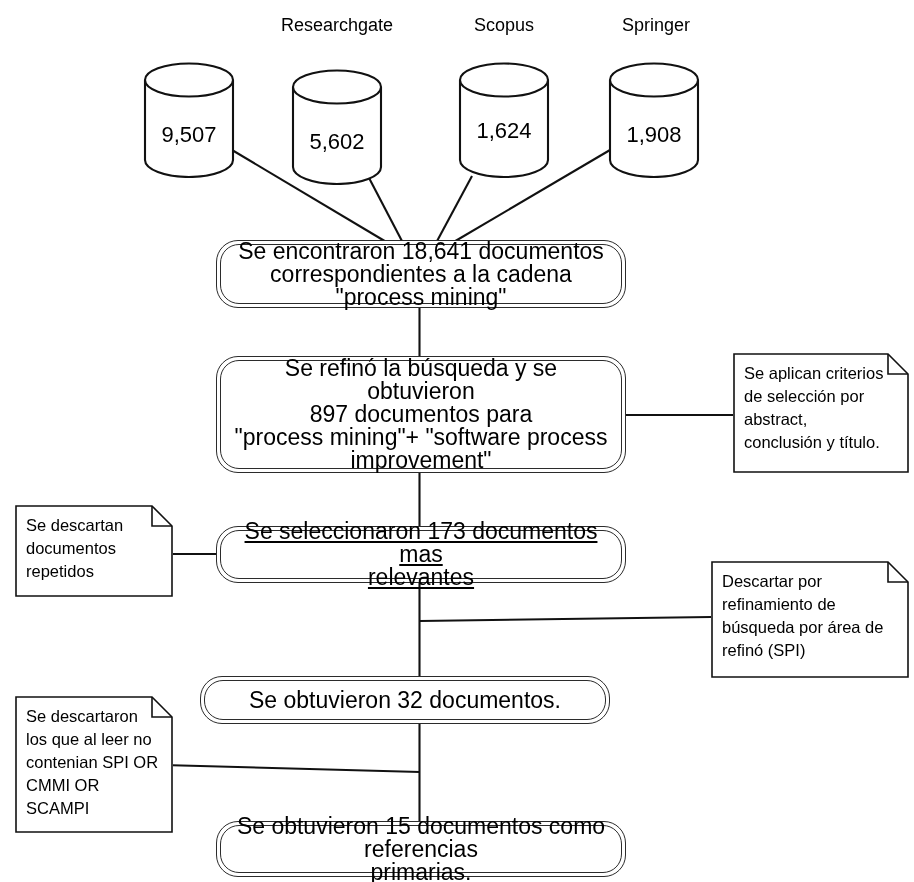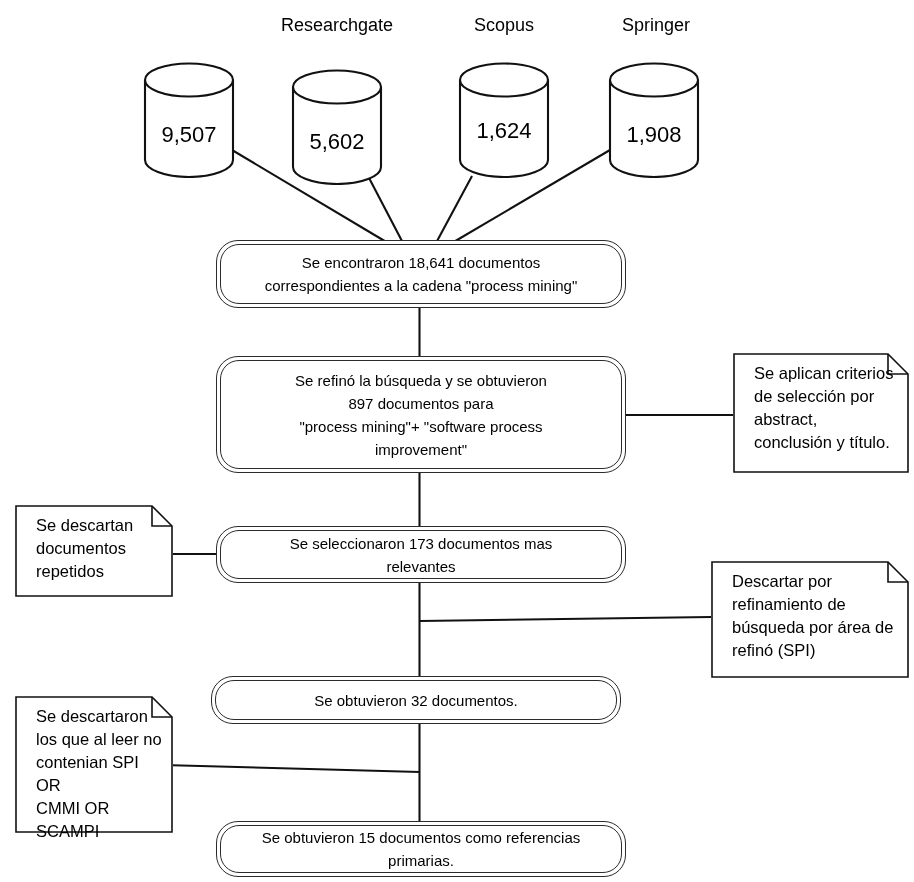--- a/index.html
+++ b/index.html
@@ -67,34 +67,33 @@
     left: 3px;
     top: 3px;
     right: 3px;
     bottom: 3px;
     border: 1.3px solid #2b2b2b;
     border-radius: 19px;
     pointer-events: none;
   }
   .proc .proc-text {
     position: relative;
-    font-size: 15px;
+    font-size: 23px;
     line-height: 23px;
     padding: 0 14px;
     white-space: pre-line;
     color: #000;
   }
 
   
   .note {
     position: absolute;
     box-sizing: border-box;
     background: #ffffff;
     z-index: 3;
-    padding-left: 10px;
   }
   .note .note-shape {
     position: absolute;
     left: 0; top: 0; width: 100%; height: 100%;
   }
   .note .note-text {
     position: relative;
     font-size: 16.5px;
     line-height: 23px;
     color: #000;
@@ -168,26 +167,26 @@
 correspondientes a la cadena "process mining"</div>
   </div>
 
   <div class="proc" style="left:216px; top:356px; width:410px; height:117px;">
     <div class="proc-text">Se refinó la búsqueda y se obtuvieron
 897 documentos para
 "process mining"+ "software process
 improvement"</div>
   </div>
 
-  <div class="proc" style="left:216px; top:526px; width:410px; height:57px;">
+  <div class="proc" style="left:216px; top:526px; width:410px; height:57px;text-decoration:underline;">
     <div class="proc-text">Se seleccionaron 173 documentos mas
 relevantes</div>
   </div>
 
-  <div class="proc" style="left:211px; top:676px; width:410px; height:48px;">
+  <div class="proc" style="left:200px; top:676px; width:410px; height:48px;">
     <div class="proc-text">Se obtuvieron 32 documentos.</div>
   </div>
 
   <div class="proc" style="left:216px; top:821px; width:410px; height:56px;">
     <div class="proc-text">Se obtuvieron 15 documentos como referencias
 primarias.</div>
   </div>
 
   <div class="note" style="left:733px; top:353px; width:176px; height:120px;">
     <svg class="note-shape" viewBox="0 0 176 120" preserveAspectRatio="none" xmlns="http://www.w3.org/2000/svg">

